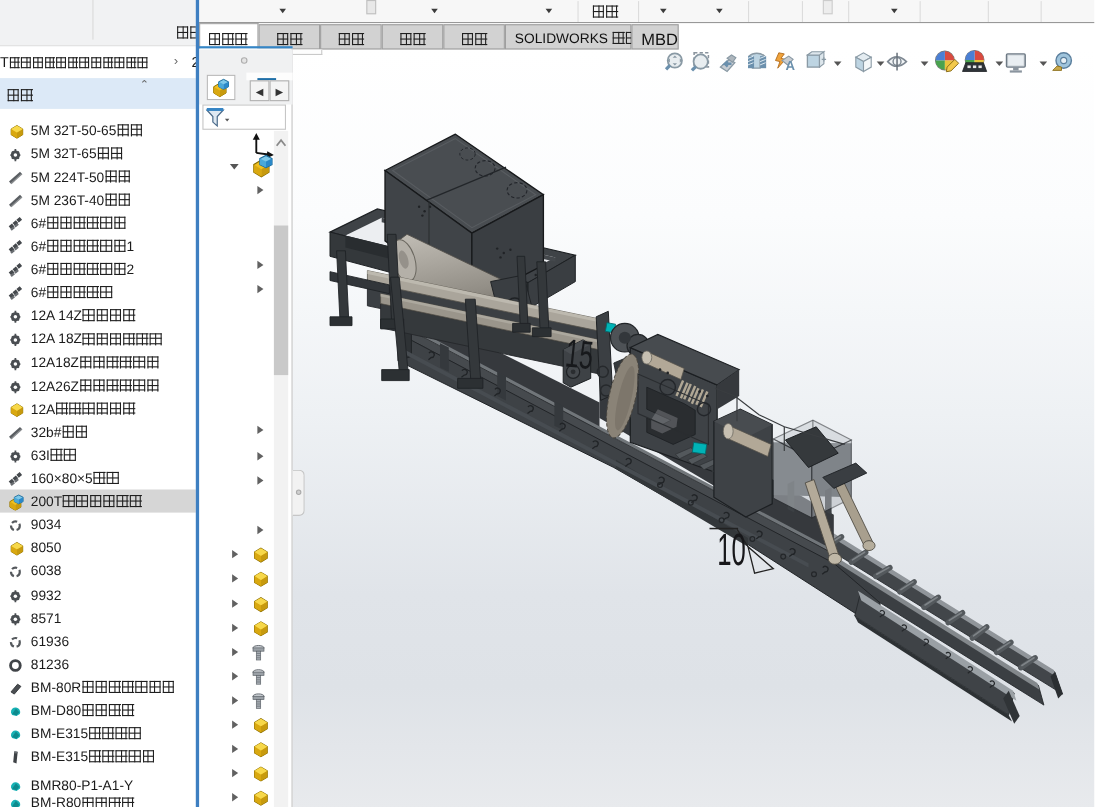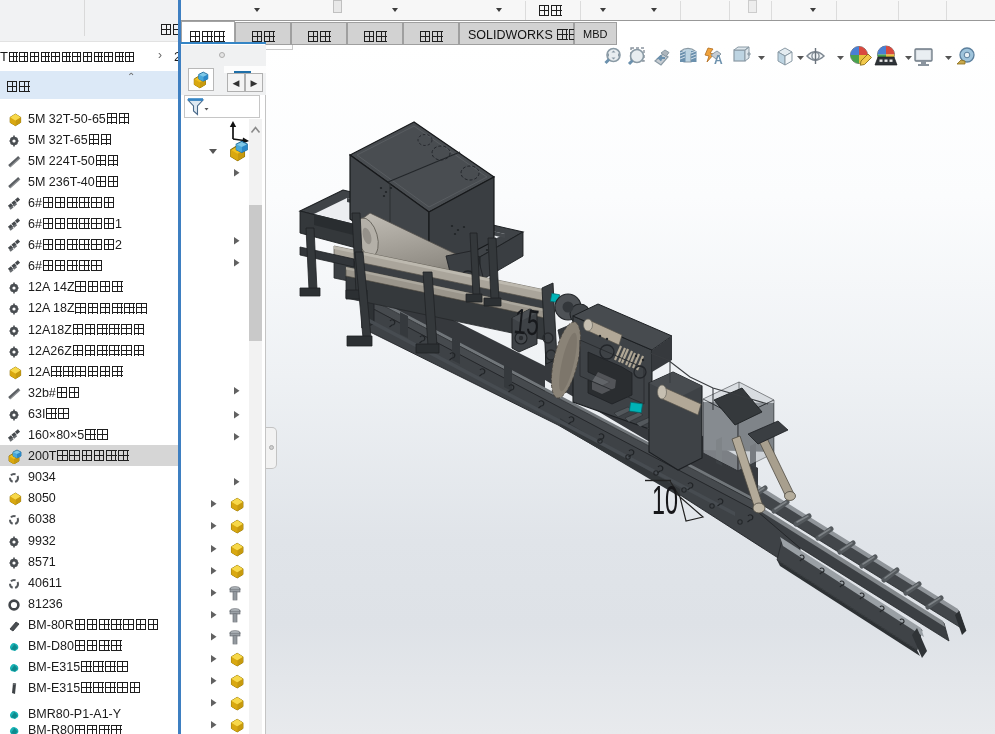--- a/index.html
+++ b/index.html
@@ -52,21 +52,21 @@
 <div class="abs" style="left:251px;top:27px"><span class="g"></span><span class="g"></span></div>
 <div class="abs" style="left:291px;top:22px;width:56px;height:23px;background:#d2d2d2;border:1px solid #9f9f9f"></div>
 <div class="abs" style="left:307px;top:27px"><span class="g"></span><span class="g"></span></div>
 <div class="abs" style="left:347px;top:22px;width:56px;height:23px;background:#d2d2d2;border:1px solid #9f9f9f"></div>
 <div class="abs" style="left:363px;top:27px"><span class="g"></span><span class="g"></span></div>
 <div class="abs" style="left:403px;top:22px;width:56px;height:23px;background:#d2d2d2;border:1px solid #9f9f9f"></div>
 <div class="abs" style="left:419px;top:27px"><span class="g"></span><span class="g"></span></div>
 <div class="abs" style="left:459px;top:22px;width:115px;height:23px;background:#d2d2d2;border:1px solid #9f9f9f"></div>
 <div class="abs" style="left:468px;top:28px;font-size:12.5px;color:#111">SOLIDWORKS <span class="g"></span><span class="g"></span></div>
 <div class="abs" style="left:574px;top:22px;width:43px;height:23px;background:#d2d2d2;border:1px solid #9f9f9f"></div>
-<div class="abs" style="left:583px;top:28px;font-size:11px;color:#111">MBD</div>
+<div class="abs" style="left:583px;top:28px;font-size:15px;color:#111">MBD</div>
 <div class="abs" style="left:181px;top:45px;width:112px;height:5px;background:#fdfdfd;border-bottom:1px solid #c9c9c9;border-right:1px solid #c9c9c9"></div>
 <svg class="abs" style="left:0;top:0" width="995" height="734" viewBox="0 0 995 734">
 <polygon points="728,468 959,611 966,631 735,488" fill="#42464a" stroke="#26292c" stroke-width="0.8"></polygon>
 <polygon points="726,465 958,609 960,615 728,471" fill="#90959a"></polygon>
 <polygon points="959,611 966,631 962,635 955,615" fill="#2b2f32"></polygon>
 <polygon points="712,478 944,623 949,641 717,496" fill="#3b3f43" stroke="#26292c" stroke-width="0.8"></polygon>
 <polygon points="710,475 943,621 945,627 712,481" fill="#83888c"></polygon>
 <line x1="752" y1="497" x2="765" y2="488" stroke="#54595d" stroke-width="5" stroke-linecap="round"></line>
 <line x1="753" y1="495" x2="764" y2="488" stroke="#7e8387" stroke-width="1.5" stroke-linecap="round"></line>
 <line x1="774" y1="511" x2="787" y2="502" stroke="#54595d" stroke-width="5" stroke-linecap="round"></line>
@@ -628,21 +628,21 @@
       <circle cx="7" cy="8" r="4.2" fill="#4a4e52"></circle>
       <circle cx="7" cy="8" r="1.6" fill="#fff"></circle>
       <path d="M7 2.5 v2 M7 11.5 v2 M2.5 8 h2 M9.5 8 h2 M3.8 4.8 l1.4 1.4 M8.8 9.8 l1.4 1.4 M10.2 4.8 l-1.4 1.4 M5.2 9.8 l-1.4 1.4" stroke="#4a4e52" stroke-width="1.6"></path>
     </svg>
     <span class="tx">8571</span>
   </div>
 <div class="row" style="top:572.7px">
     <svg class="ic" viewBox="0 0 15 15">
       <circle cx="7" cy="8" r="4" fill="none" stroke="#55595d" stroke-width="2" stroke-dasharray="5,2.5"></circle>
     </svg>
-    <span class="tx">40611</span>
+    <span class="tx">61936</span>
   </div>
 <div class="row" style="top:593.8px">
     <svg class="ic" viewBox="0 0 15 15">
       <circle cx="7" cy="8" r="4.4" fill="none" stroke="#404448" stroke-width="2.6"></circle>
     </svg>
     <span class="tx">81236</span>
   </div>
 <div class="row" style="top:614.9px">
     <svg class="ic" viewBox="0 0 15 15">
       <path d="M3 11 l6 -7 3 2 -6 7 z" fill="#4a4e52" stroke="#2e3236" stroke-width="0.8"></path>

